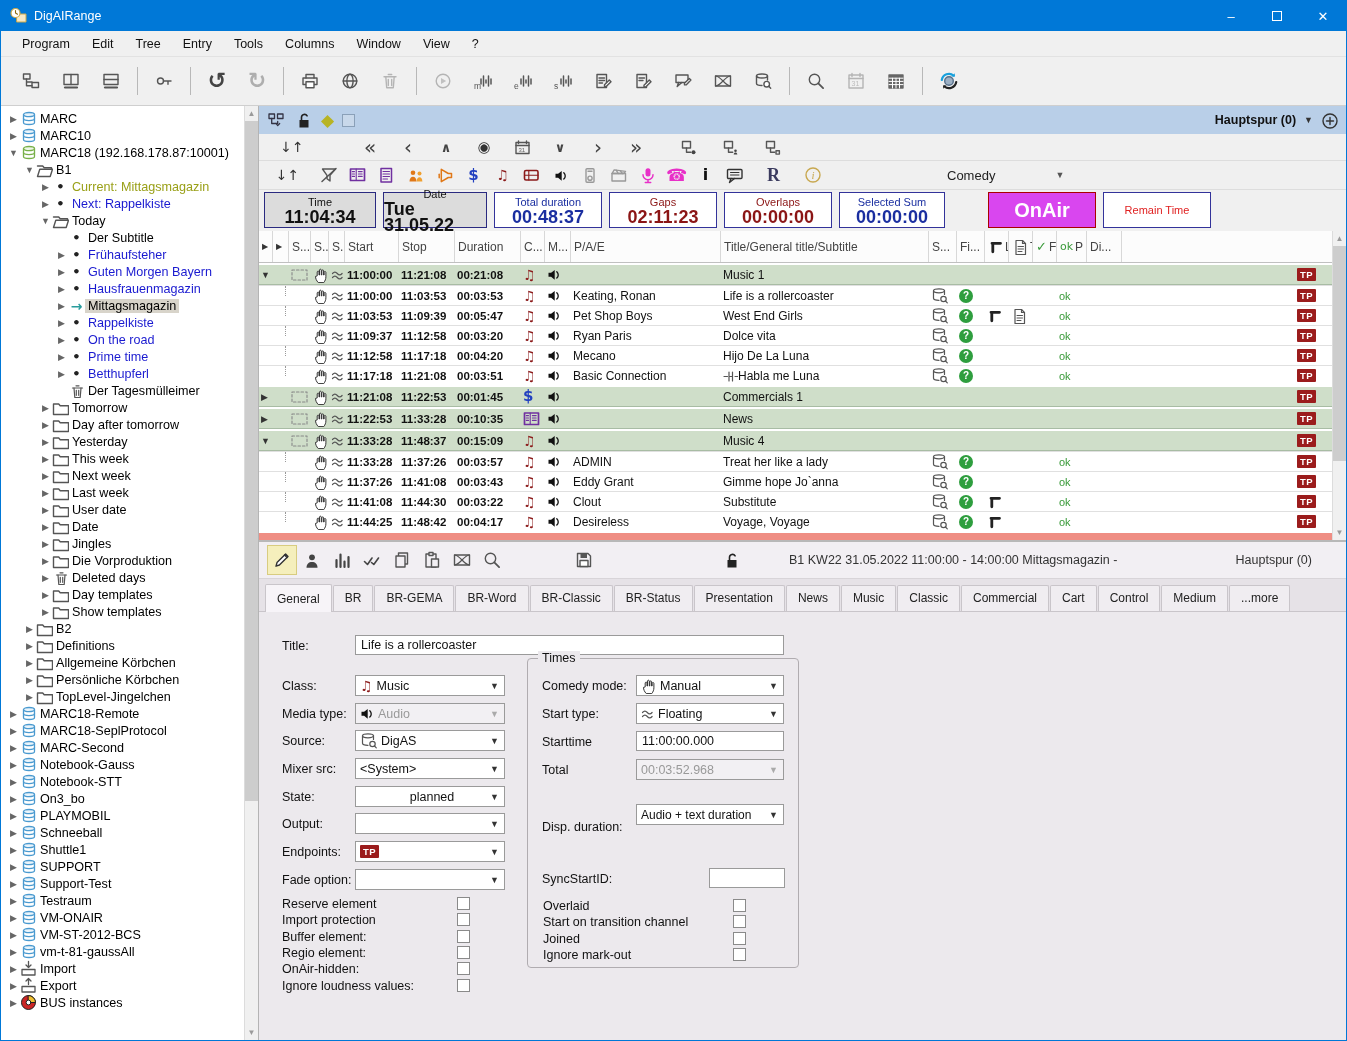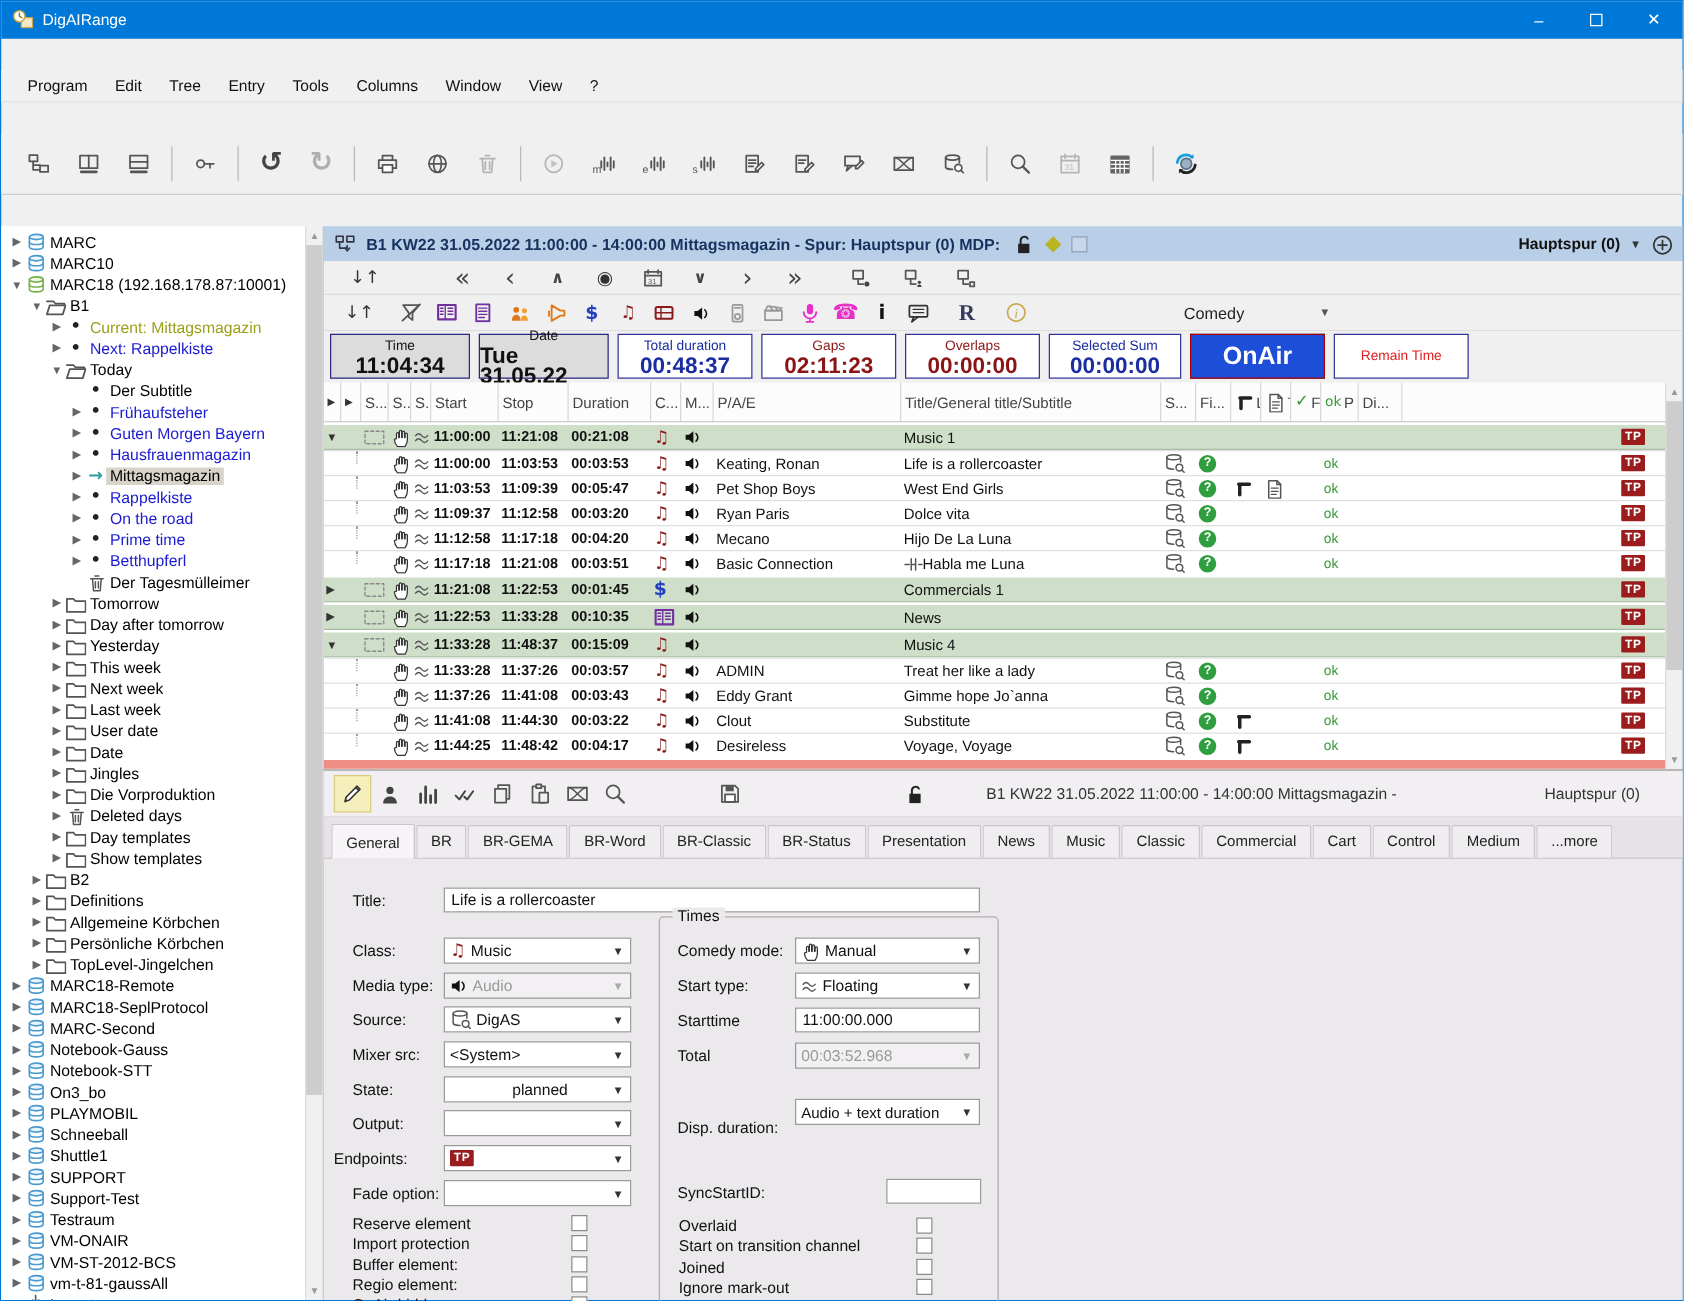--- a/index.html
+++ b/index.html
@@ -1,18 +1,18 @@
 <!DOCTYPE html>
 <html><head>
 <meta charset="utf-8">
 <style>
   * { box-sizing: border-box; margin:0; padding:0; }
   html,body { width:1347px; height:1041px; overflow:hidden; }
   body { font-family:"Liberation Sans","DejaVu Sans",sans-serif; font-size:12px; color:#111; }
-  .app { width:1347px; height:1041px; border:1px solid #0078d7; display:flex; flex-direction:column; background:#f0f0f0;gap:25px; }
+  .app { width:1347px; height:1041px; border:1px solid #0078d7; display:flex; flex-direction:column; background:#f0f0f0; }
 
   
   .titlebar { height:30px; background:#0078d7; display:flex; align-items:center; color:#fff; flex:none; }
   .titlebar .appicon { width:20px; height:20px; margin:0 6px 0 7px; display:flex; align-items:center; justify-content:center; }
   .titlebar .apptitle { font-size:12.5px; }
   .titlebar .spacer { flex:1; }
   .winbtn { width:46px; height:30px; display:flex; align-items:center; justify-content:center; font-size:13px; color:#fff; }
   .maxbox { width:10px; height:10px; border:1px solid #fff; display:inline-block; }
 
   
@@ -60,21 +60,21 @@
   .category .carr { font-size:9px; color:#555; }
 
   
   .statsrow { height:41px; flex:none; background:#f0f0f0; display:flex; align-items:stretch; padding:2px 0 3px 5px; gap:7px; }
   .statbox { width:108px; border:1px solid #33339a; background:#fff; display:flex; flex-direction:column; align-items:center; justify-content:center; }
   .statbox .slabel { font-size:11px; line-height:13px; }
   .statbox .sval { font-size:18px; font-weight:700; line-height:16px; }
   .statbox.gray { background:#dcdcdc; border-color:#2a2a80; }
   .statbox.blue .slabel, .statbox.blue .sval { color:#1a2ea0; }
   .statbox.red .slabel, .statbox.red .sval { color:#8b1515; }
-  .statbox.onair { background:#1d4ed8; border-color:#aa0000; }
+  .statbox.onair { background:#d946ef; border-color:#aa0000;margin-left:36px; }
   .statbox.onair .sval { color:#fff; font-size:20px; }
   .statbox.remain .slabel { color:#e02020; }
 
   
   .tablewrap { flex:1; display:flex; min-height:0; }
   .tbl { flex:1; display:flex; flex-direction:column; min-width:0; }
   .thead { height:32px; flex:none; background:#fcfcfc; border-bottom:1px solid #c0c0c0; display:flex; align-items:stretch; }
   .th { border-right:1px solid #d8d8d8; display:flex; align-items:center; padding:0 3px; color:#444; font-size:12px; white-space:nowrap; overflow:hidden; gap:2px; flex:none; }
   .tbody { flex:1; background:#fff; overflow:hidden; }
   .tr { display:flex; align-items:stretch; background:#fff; }
@@ -973,21 +973,20 @@
       <div class="playlist">
         <div class="pl-titlebar">
           <span class="icon">
               <svg width="18" height="16" viewBox="0 0 18 16" fill="none" stroke="#334" stroke-width="1.3" stroke-linecap="round" stroke-linejoin="round">
                 <rect x="2" y="2" width="5.5" height="4.5"></rect>
                 <rect x="10.5" y="2" width="5.5" height="4.5"></rect>
                 <path d="M4.7 6.5v5h6 M10.7 9.5v2"></path>
                 <path d="M9 11.5l1.7 2.2 2-2.2" stroke-width="1.2"></path>
               </svg>
             </span>
-          <span class="pl-title">B1 KW22 31.05.2022 11:00:00 - 14:00:00 Mittagsmagazin - Spur: Hauptspur (0) MDP:</span>
           <span class="pl-hdr-icons">
             <span class="icon">
                 <svg width="18" height="17" viewBox="0 0 18 17" fill="none" stroke="#555" stroke-width="1.4" stroke-linecap="round" stroke-linejoin="round">
                   <rect x="4.5" y="8" width="9" height="7.5" fill="#222" stroke="none"></rect>
                   <path d="M6.5 8V5.3a3 3 0 0 1 5.6-1.4" stroke="#222" stroke-width="1.6"></path>
                 </svg>
               </span>
             <span class="icon">
                 <span style="color:#b8b424;font-size:17px;font-weight:400;line-height:1;font-family:'DejaVu Sans',sans-serif">◆</span>
               </span>
@@ -2319,21 +2318,21 @@
               <span>planned</span>
               <span class="sarr">▼</span>
             </span>
 
           <span class="flabel" style="left:23px;top:205px">Output:</span>
           <span class="fselect" style="left:96px;top:201px;width:150px">
               <span></span>
               <span class="sarr">▼</span>
             </span>
 
-          <span class="flabel" style="left:8px;top:233px">Endpoints:</span>
+          <span class="flabel" style="left:23px;top:233px">Endpoints:</span>
           <span class="fselect" style="left:96px;top:229px;width:150px">
               <span class="tp-badge">TP</span>
               <span class="sarr">▼</span>
             </span>
 
           <span class="flabel" style="left:23px;top:261px">Fade option:</span>
           <span class="fselect" style="left:96px;top:257px;width:150px">
               <span></span>
               <span class="sarr">▼</span>
             </span>

